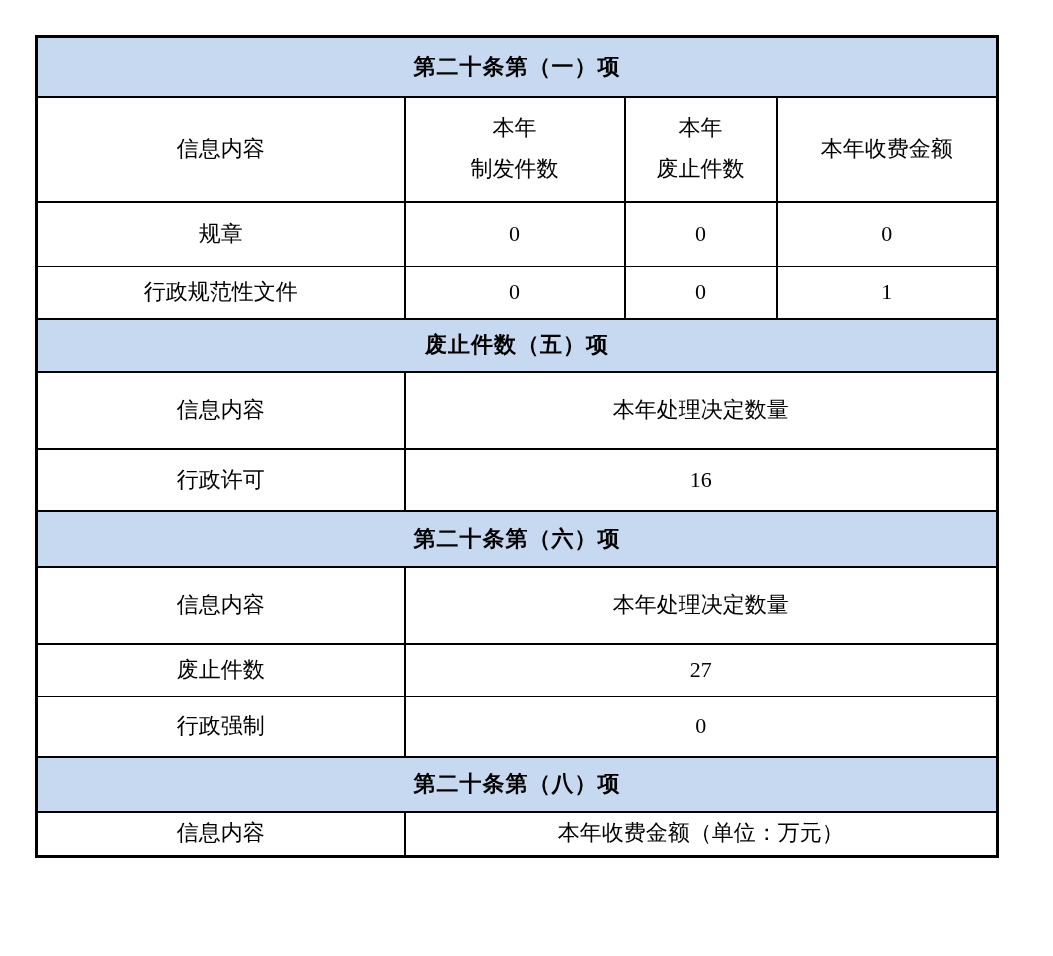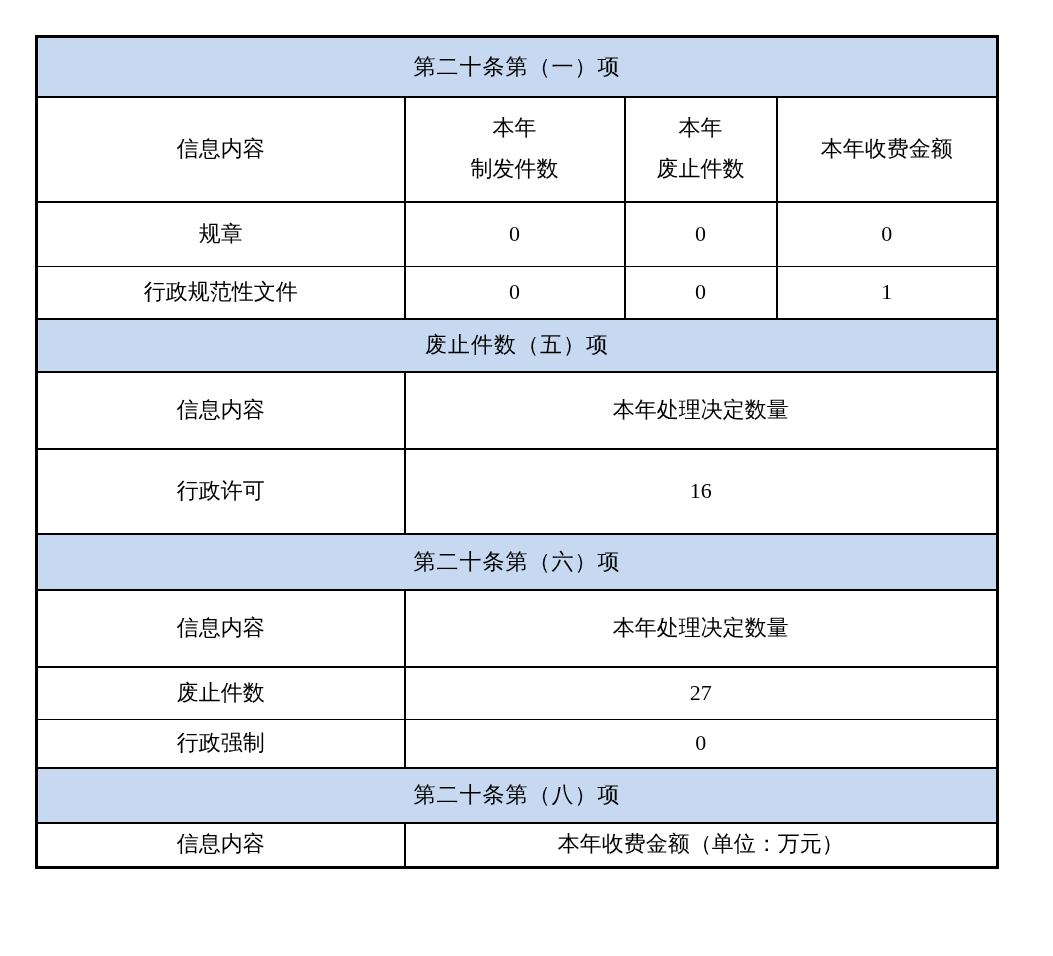--- a/index.html
+++ b/index.html
@@ -29,40 +29,41 @@
     vertical-align: middle;
     text-align: center;
     padding: 0;
     overflow: hidden;
   }
   tr.section-title td {
     background: #c7d9f0;
     border-top: 2px solid #000000;
     border-bottom: 2px solid #000000;
     letter-spacing: 1px;
+    font-weight: bold;
   }
   tr.col-header td {
     border-bottom: 2px solid #000000;
     white-space: pre-line;
     line-height: 1.85;
   }
   td.row-label {
     text-align: left;
     padding-left: 12px;
   }
   
   .rh60  { height: 60px; }
   .rh105 { height: 105px; }
   .rh65  { height: 65px; padding-left: 48px; }
   .rh62  { height: 52px; }
   .rh53  { height: 53px; }
   .rh77  { height: 77px; }
-  .rh70  { height: 85px; }
+  .rh70  { height: 62px; }
   .rh48  { height: 56px; }
-  .rh50  { height: 48px; }
+  .rh50  { height: 60px; }
   .rh55  { height: 55px; }
   .rh45  { height: 45px; }
   .rh56  { height: 56px; }
 </style>
 </head>
 <body>
 
 <table class="report">
   <colgroup>
     <col style="width:368px">

